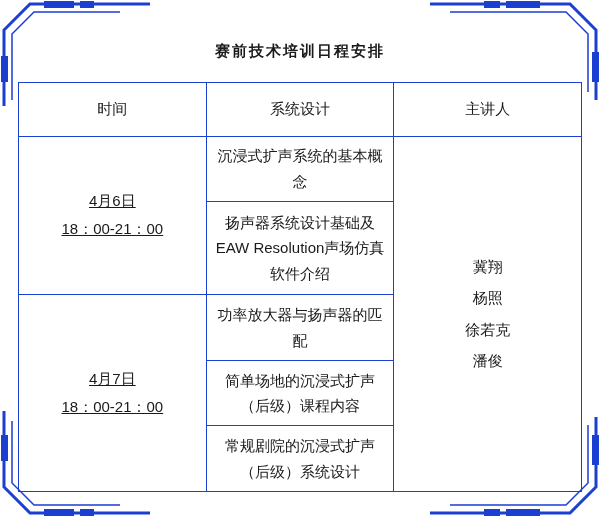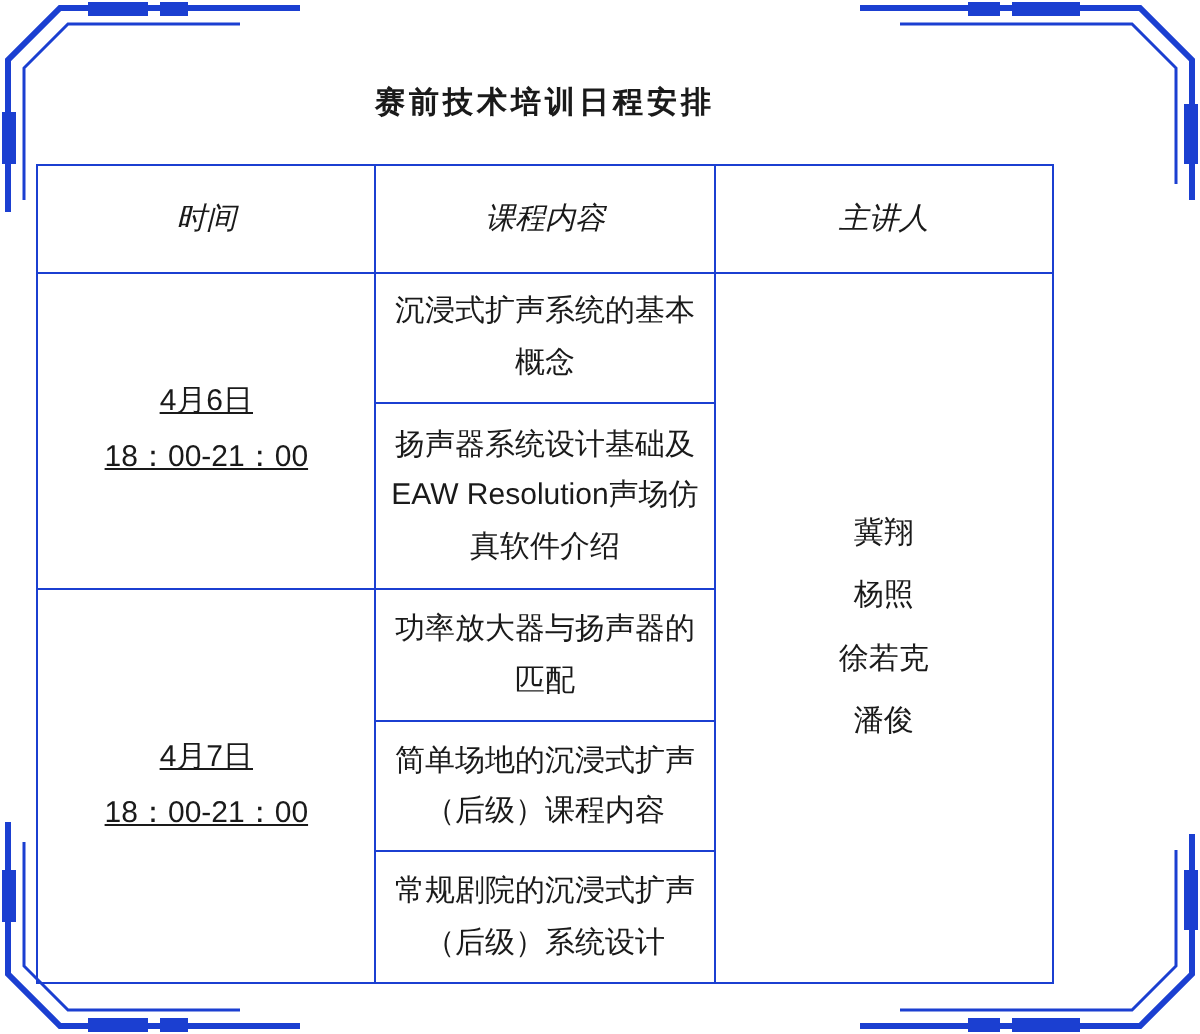--- a/index.html
+++ b/index.html
@@ -28,21 +28,21 @@
   .corner-tl { left: 0; top: 0; }
   .corner-tr { right: 0; top: 0; }
   .corner-bl { left: 0; bottom: 0; }
   .corner-br { right: 0; bottom: 0; }
 
   
   .table-wrap {
     position: absolute;
     left: 18px;
     top: 22px;
-    width: 509px;
+    width: 564px;
     height: 470px;
   }
   table.schedule {
     width: 100%;
     height: 100%;
     border-collapse: collapse;
     table-layout: fixed;
   }
   table.schedule td {
     border: 1px solid #1b3fd1;
@@ -59,21 +59,20 @@
     color: #0a0a0a;
     letter-spacing: 2px;
     height: 60px;
     border-left: none !important;
     border-right: none !important;
     border-top: none !important;
   }
   .head-cell {
     font-size: 18px;
     height: 54px;
-    font-style: italic;
   }
   .date-cell {
     font-size: 15px;
     line-height: 1.9;
     width: 130px;
     text-decoration: underline;
   }
   .speaker-cell {
     font-size: 16px;
     line-height: 2.1;
@@ -126,21 +125,21 @@
   <div class="table-wrap">
     <table class="schedule">
       <tbody>
 
         <tr>
           <td class="title-cell" colspan="3">赛前技术培训日程安排</td>
         </tr>
 
         <tr>
           <td class="head-cell">时间</td>
-          <td class="head-cell">课程内容</td>
+          <td class="head-cell">系统设计</td>
           <td class="head-cell">主讲人</td>
         </tr>
 
         <tr>
           <td class="date-cell" rowspan="2">
             <div>4月6日</div>
             <div class="date-line2">18：00-21：00</div>
           </td>
           <td class="course-cell">
             <div>沉浸式扩声系统的基本概念</div>

